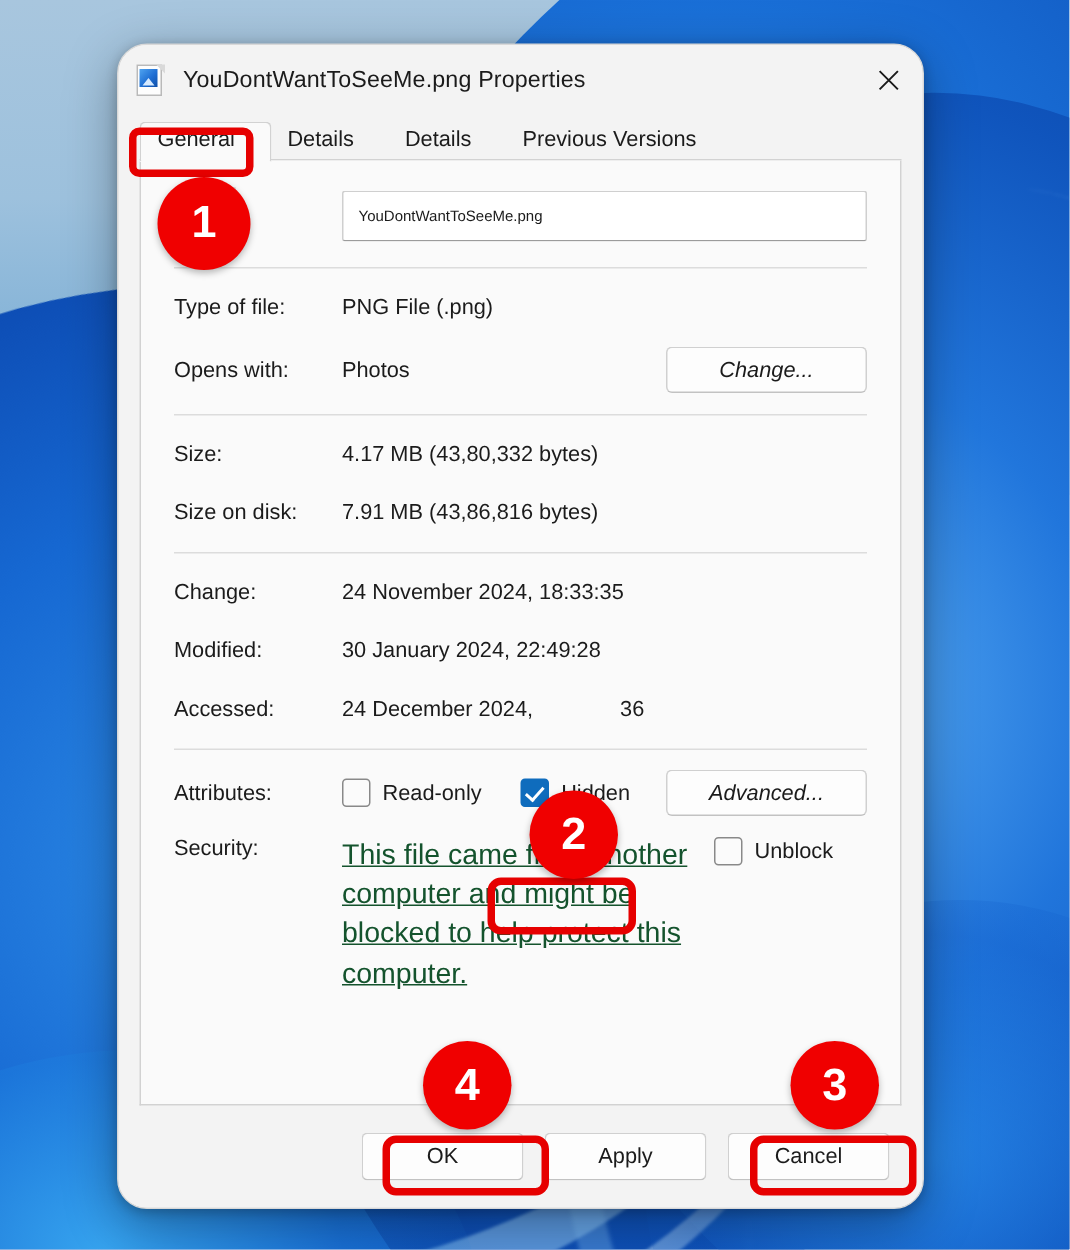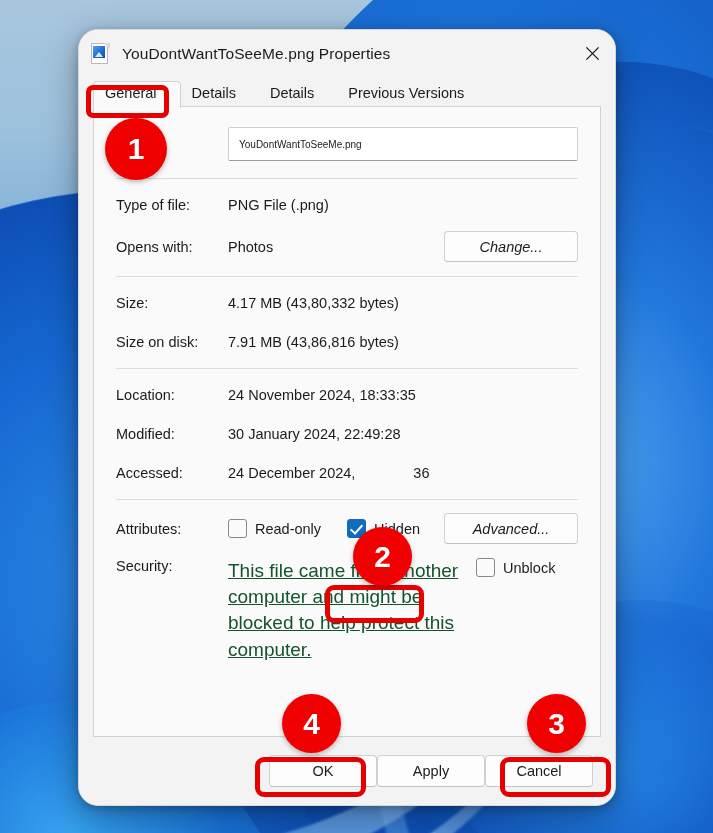--- a/index.html
+++ b/index.html
@@ -341,20 +341,21 @@
     flex: 0 0 248px;
     text-decoration: underline;
   }
 
   .footer {
     flex: 0 0 auto;
     height: 68px;
     display: flex;
     align-items: center;
     justify-content: flex-end;
+    gap: 14px;
     padding: 0 22px 0 16px;
     background: #f3f3f3;
   }
   .footer .btn { min-width: 108px; height: 32px; }
 
   
   .hl {
     position: absolute;
     border: 5px solid #e60000;
     border-radius: 9px;
@@ -450,21 +451,21 @@
       </div>
 
       <div class="row">
         <span class="lbl">Size on disk:</span>
         <span class="val">7.91 MB (43,86,816 bytes)</span>
       </div>
 
       <div class="hr"></div>
 
       <div class="row">
-        <span class="lbl">Location:</span>
+        <span class="lbl">Change:</span>
         <span class="val">24 November 2024, 18:33:35</span>
       </div>
 
       <div class="row">
         <span class="lbl">Modified:</span>
         <span class="val">30 January 2024, 22:49:28</span>
       </div>
 
       <div class="row">
         <span class="lbl">Accessed:</span>

